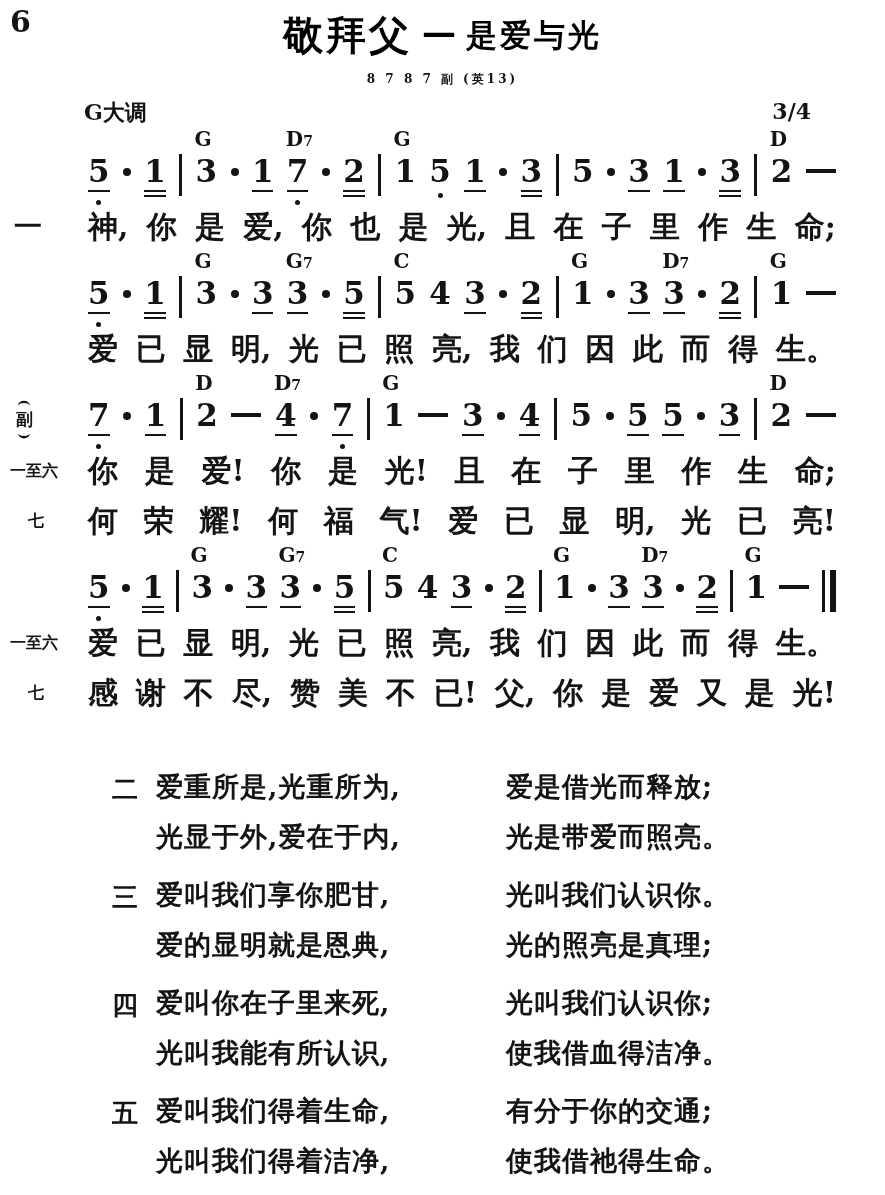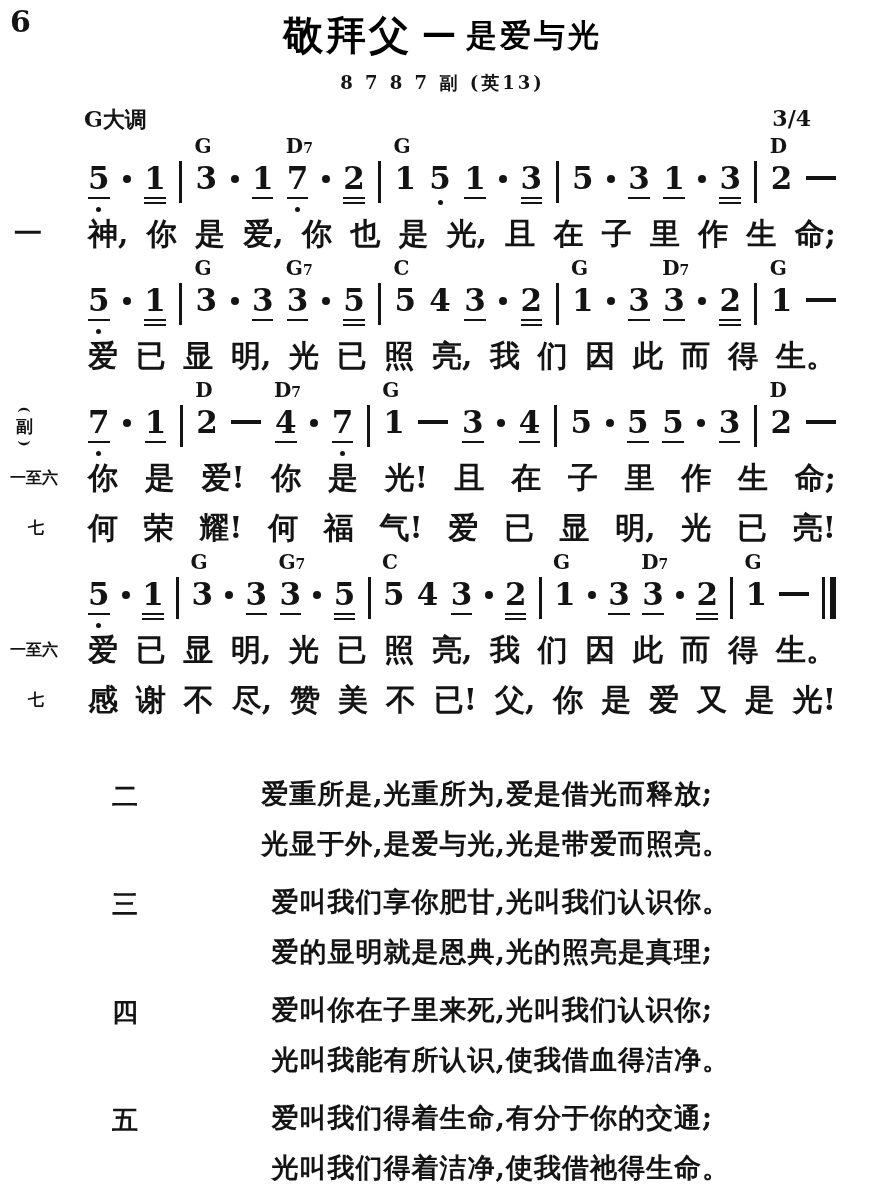--- a/index.html
+++ b/index.html
@@ -3,21 +3,21 @@
 <meta charset="utf-8">
 <style>
   html,body{margin:0;padding:0;background:#fff;}
   .page{width:885px;height:1195px;background:#ffffff;color:#141414;
         font-family:"DejaVu Serif", serif;position:relative;overflow:hidden;}
   .pagenum{position:absolute;top:4px;left:10px;font-size:30px;font-weight:bold;}
   .titleRow{text-align:center;padding-top:8px;font-family:"DejaVu Sans", sans-serif;font-weight:900;color:#000000;}
   .tmain{font-size:40px;letter-spacing:3px;}
   .tdash{font-size:34px;margin:0 10px;vertical-align:5px;}
   .trest{font-size:31px;letter-spacing:3px;vertical-align:3px;}
-  .meter{text-align:center;margin-top:8px;font-size:18px;font-weight:bold;letter-spacing:3px;}
+  .meter{text-align:center;margin-top:8px;font-size:12px;font-weight:bold;letter-spacing:3px;}
   .keyrow{display:flex;justify-content:space-between;padding:0 74px 0 84px;margin-top:10px;
           font-size:22px;font-weight:bold;}
   #music{margin-top:2px;}
   .system{position:relative;}
   .mrow{display:flex;}
   .gutter{width:88px;flex:0 0 88px;position:relative;align-self:stretch;}
   .tokens{width:748px;flex:0 0 748px;display:flex;justify-content:space-between;
           align-items:flex-start;padding-top:26px;height:72px;box-sizing:border-box;}
   .tok{position:relative;flex:0 0 auto;}
   .note{min-width:18px;text-align:center;}
@@ -47,21 +47,21 @@
   .vlabel.small{font-size:16px;left:10px;}
   .vlabel.small.seven{left:28px;}
   .fulabel{position:absolute;left:16px;top:24px;display:flex;flex-direction:column;
            align-items:center;font-size:17px;font-weight:bold;line-height:1;}
   .fulabel .par{transform:rotate(90deg);font-size:13px;height:9px;display:block;line-height:9px;}
   .fulabel .fu{margin:4px 0;}
   #verses{margin:44px 0 0 112px;}
   .verse{display:flex;margin-bottom:8px;}
   .vnum{width:44px;font-size:26px;font-weight:bold;padding-top:10px;}
   .vline{display:flex;height:50px;align-items:center;font-size:27px;font-weight:bold;letter-spacing:1px;}
-  .vleft{width:350px;text-align:right;}
+  .vleft{width:350px;}
 </style>
 </head>
 <body>
 
 <div class="page">
   <div class="pagenum">6</div>
 
   <div class="titleRow">
     <span class="tmain">敬拜父</span><span class="tdash">—</span><span class="trest">是爱与光</span>
   </div>
@@ -539,21 +539,21 @@
 
   <div id="verses">
       <div class="verse">
         <div class="vnum">二</div>
         <div class="vbody">
           <div class="vline">
             <span class="vleft">爱重所是,光重所为,</span>
             <span class="vright">爱是借光而释放;</span>
           </div>
           <div class="vline">
-            <span class="vleft">光显于外,是爱与光,</span>
+            <span class="vleft">光显于外,爱在于内,</span>
             <span class="vright">光是带爱而照亮。</span>
           </div>
         </div>
       </div>
       <div class="verse">
         <div class="vnum">三</div>
         <div class="vbody">
           <div class="vline">
             <span class="vleft">爱叫我们享你肥甘,</span>
             <span class="vright">光叫我们认识你。</span>

